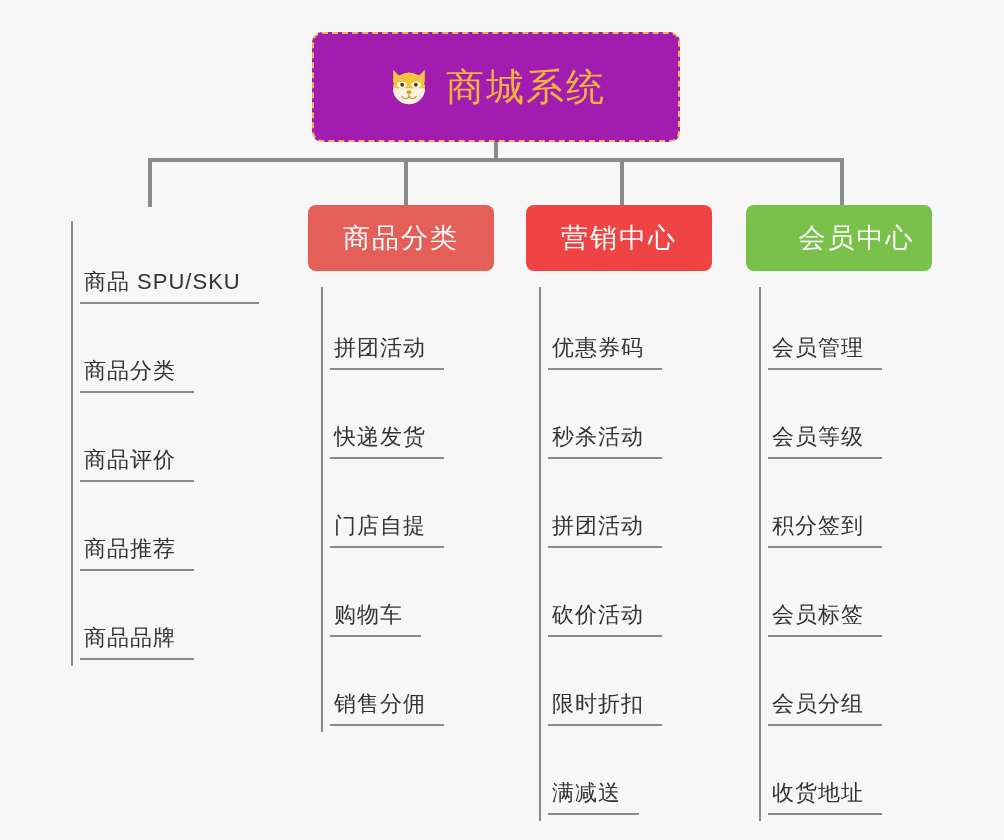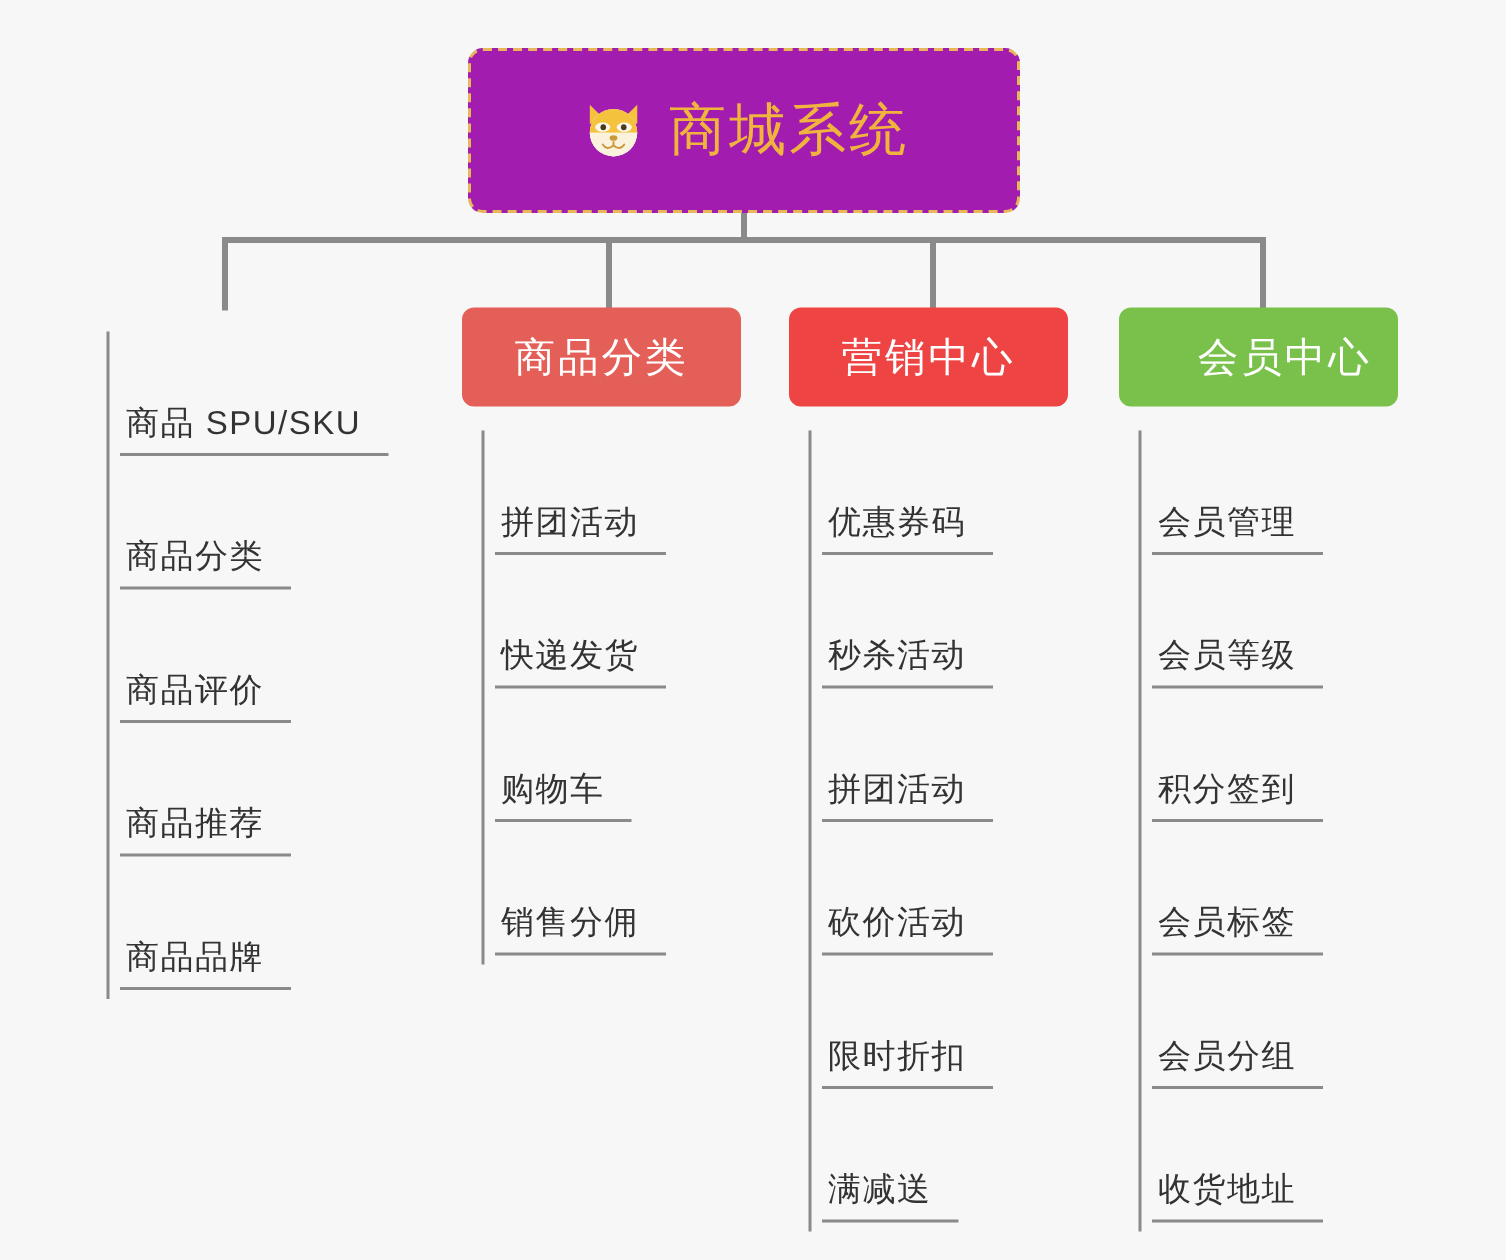--- a/index.html
+++ b/index.html
@@ -185,20 +185,23 @@
     <div class="branch branch-1">
       <div class="branch-header">商品分类</div>
       <div class="leaf-list">
         <div class="leaf-item">
             <span class="leaf-text">拼团活动</span>
           </div>
         <div class="leaf-item">
             <span class="leaf-text">快递发货</span>
           </div>
         <div class="leaf-item">
+            <span class="leaf-text">门店自提</span>
+          </div>
+        <div class="leaf-item">
             <span class="leaf-text">购物车</span>
           </div>
         <div class="leaf-item">
             <span class="leaf-text">销售分佣</span>
           </div>
       </div>
     </div>
 
     <div class="branch branch-2">
       <div class="branch-header">营销中心</div>

